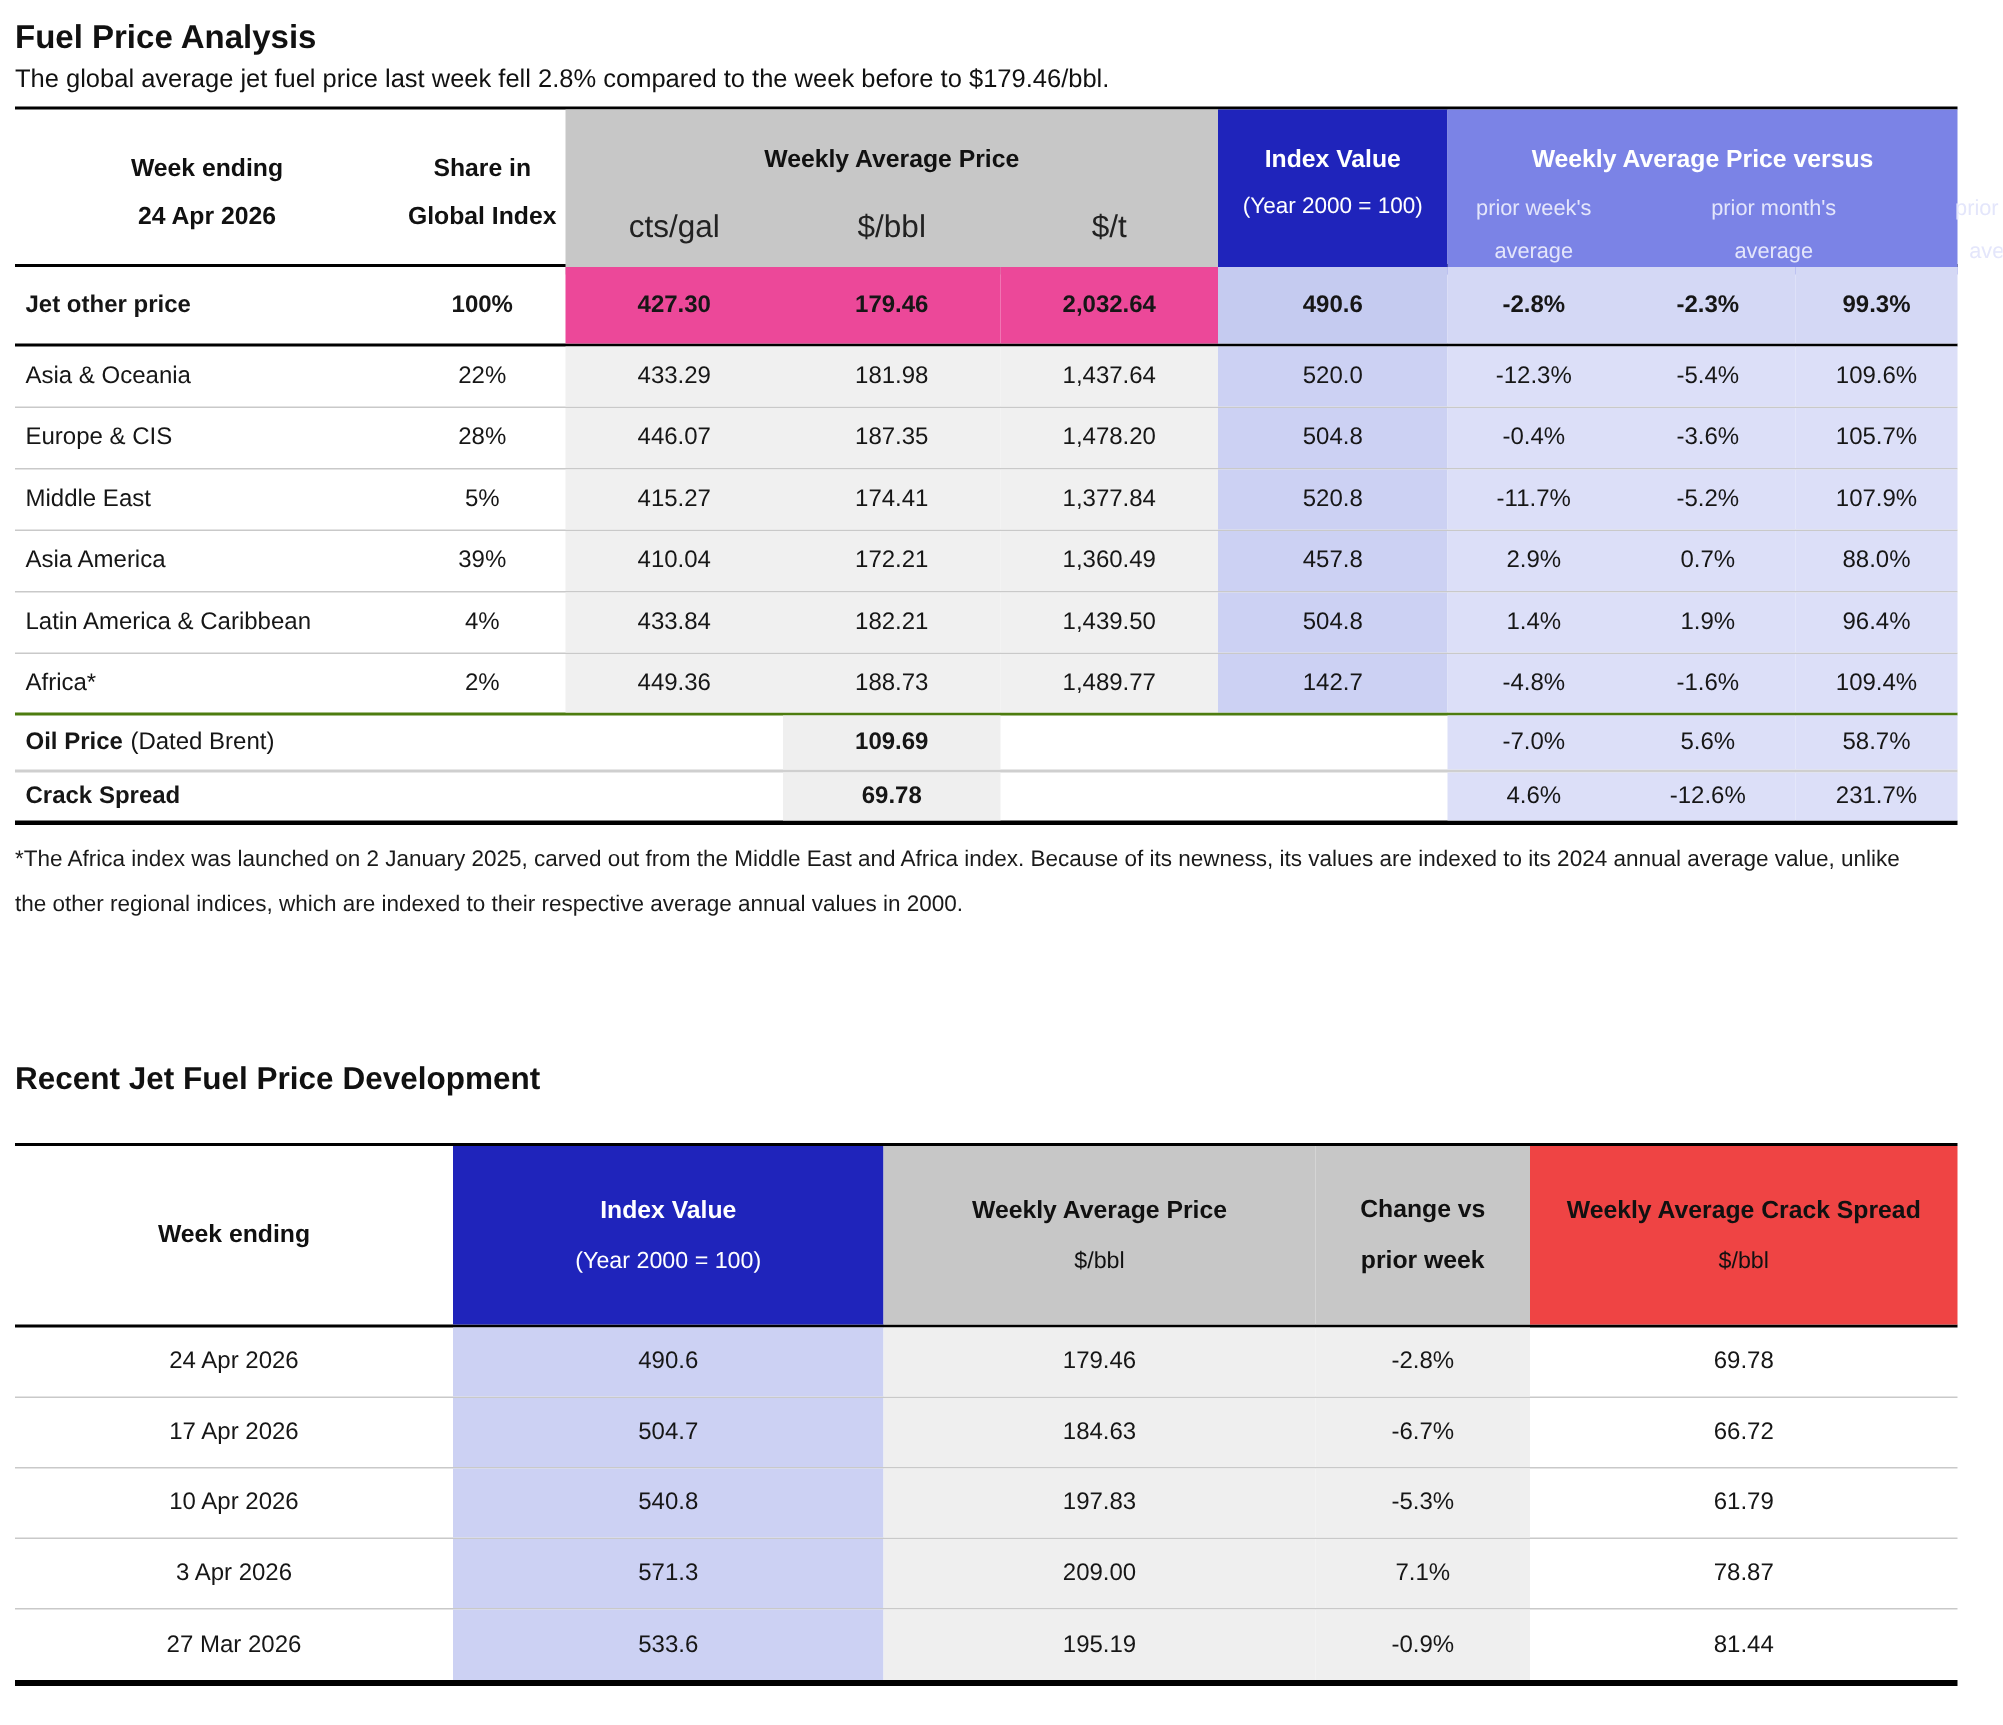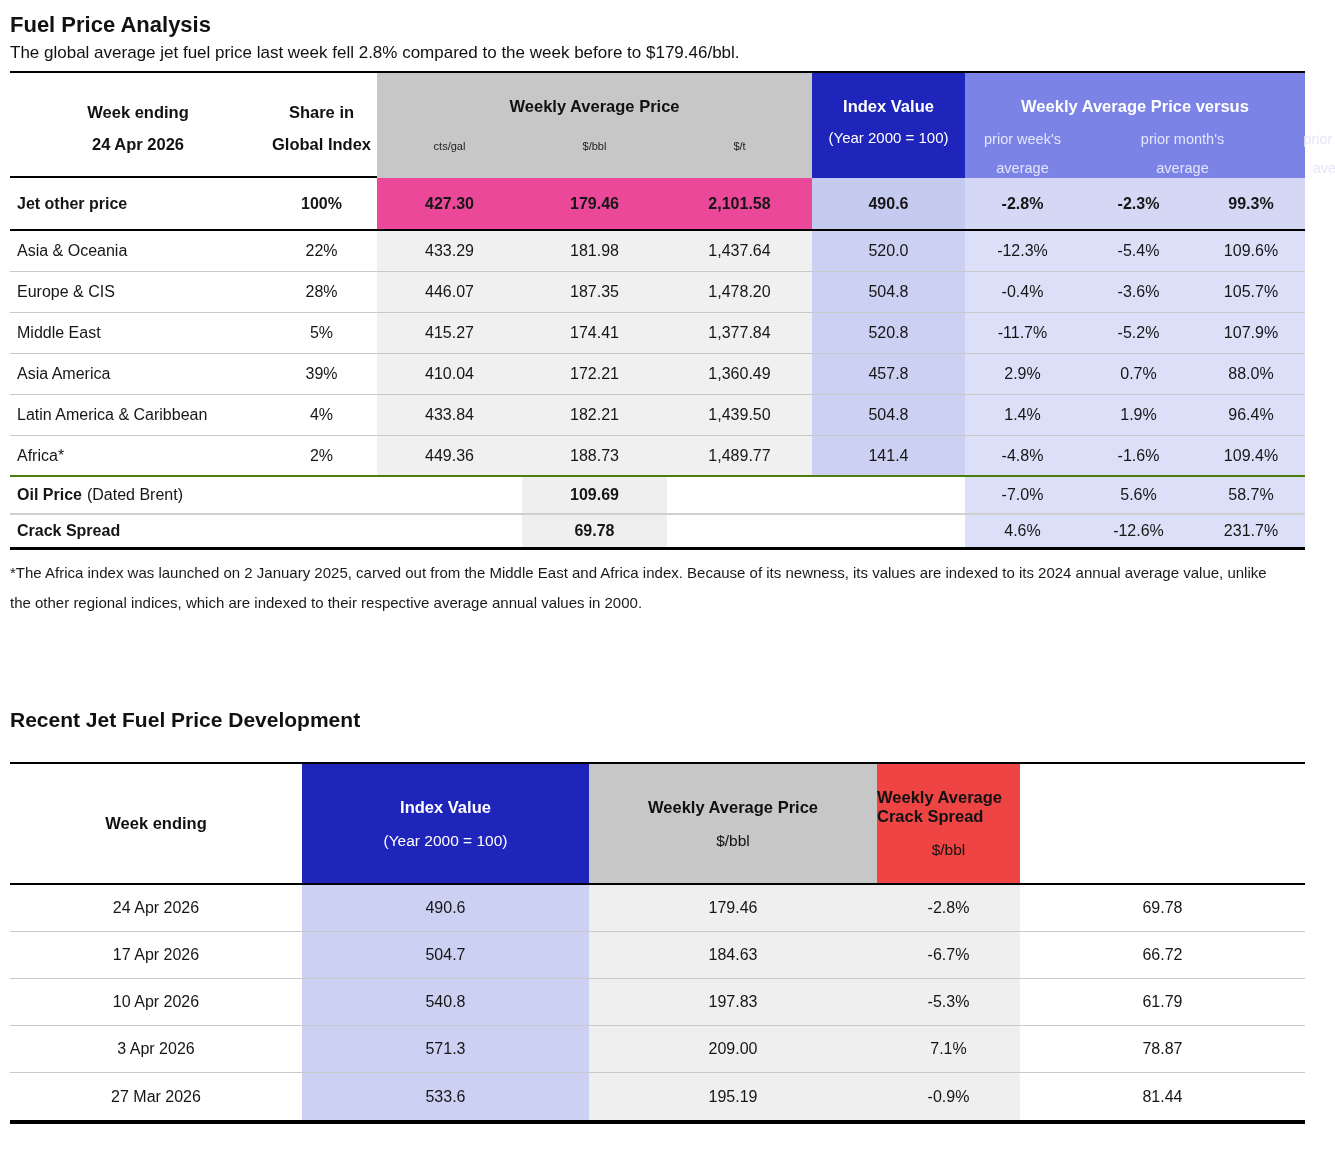--- a/index.html
+++ b/index.html
@@ -24,21 +24,21 @@
     grid-template-columns:256px 111px 435px 153px 340px;
     height:105px; border-bottom:2px solid #000;
   }
   .hc { height:100%; }
   .h-week, .h-share {
     display:flex; flex-direction:column; justify-content:center; align-items:center;
     gap:13px; font-weight:700; font-size:16.5px; color:#111;
   }
   .h-price { background:#c7c7c7; display:flex; flex-direction:column; padding-top:24px; }
   .hp-title { text-align:center; font-weight:700; font-size:16.5px; color:#111; }
-  .hp-units { display:grid; grid-template-columns:145px 145px 145px; margin-top:24px; font-size:11px; color:#222; }
+  .hp-units { display:grid; grid-template-columns:145px 145px 145px; margin-top:24px; font-size:21px; color:#222; }
   .hp-units div { text-align:center; }
   .h-index { background:#1f24bb; color:#fff; display:flex; flex-direction:column; padding-top:24px; }
   .hi-1 { text-align:center; font-weight:700; font-size:16.5px; }
   .hi-2 { text-align:center; font-weight:400; font-size:15px; margin-top:13px; }
   .h-vs { background:#7b83e6; color:#fff; display:flex; flex-direction:column; padding-top:24px; }
   .hv-title { text-align:center; font-weight:700; font-size:16.5px; }
   .hv-cols { display:grid; grid-template-columns:115px 117px 108px; margin-top:9px;
              font-size:14.5px; color:#e4e6fb; line-height:29px;gap:44px; }
   .hv-cols .hv-sub { text-align:center; }
 
@@ -144,21 +144,21 @@
           </div>
         </div>
       </div>
     </div>
 
     <div class="row r-jet">
       <div class="cell label">Jet other price</div>
       <div class="cell">100%</div>
       <div class="cell c-gray">427.30</div>
       <div class="cell c-gray">179.46</div>
-      <div class="cell c-gray">2,101.58</div>
+      <div class="cell c-gray">2,032.64</div>
       <div class="cell c-index">490.6</div>
       <div class="cell c-vs">-2.8%</div>
       <div class="cell c-vs">-2.3%</div>
       <div class="cell c-vs">99.3%</div>
     </div>
 
     <div class="row r-region">
       <div class="cell label">Asia &amp; Oceania</div>
       <div class="cell">22%</div>
       <div class="cell c-gray">433.29</div>
@@ -217,21 +217,21 @@
       <div class="cell c-vs">1.9%</div>
       <div class="cell c-vs">96.4%</div>
     </div>
 
     <div class="row r-region last">
       <div class="cell label">Africa*</div>
       <div class="cell">2%</div>
       <div class="cell c-gray">449.36</div>
       <div class="cell c-gray">188.73</div>
       <div class="cell c-gray">1,489.77</div>
-      <div class="cell c-index">141.4</div>
+      <div class="cell c-index">142.7</div>
       <div class="cell c-vs">-4.8%</div>
       <div class="cell c-vs">-1.6%</div>
       <div class="cell c-vs">109.4%</div>
     </div>
 
     <div class="row r-oil">
       <div class="cell extra-label">
         <span class="b">Oil Price</span>
         <span class="n">(Dated Brent)</span>
       </div>
@@ -269,20 +269,24 @@
       <div class="h2c h2-week">
         <div class="l1">Week ending</div>
       </div>
       <div class="h2c h2-index">
         <div class="l1">Index Value</div>
         <div class="l2">(Year 2000 = 100)</div>
       </div>
       <div class="h2c h2-price">
         <div class="l1">Weekly Average Price</div>
         <div class="l2">$/bbl</div>
+      </div>
+      <div class="h2c h2-change">
+        <div class="l1">Change vs</div>
+        <div class="l2b">prior week</div>
       </div>
       <div class="h2c h2-crack">
         <div class="l1">Weekly Average Crack Spread</div>
         <div class="l2">$/bbl</div>
       </div>
     </div>
 
     <div class="row2">
       <div class="cell2">24 Apr 2026</div>
       <div class="cell2 c2-index">490.6</div>

